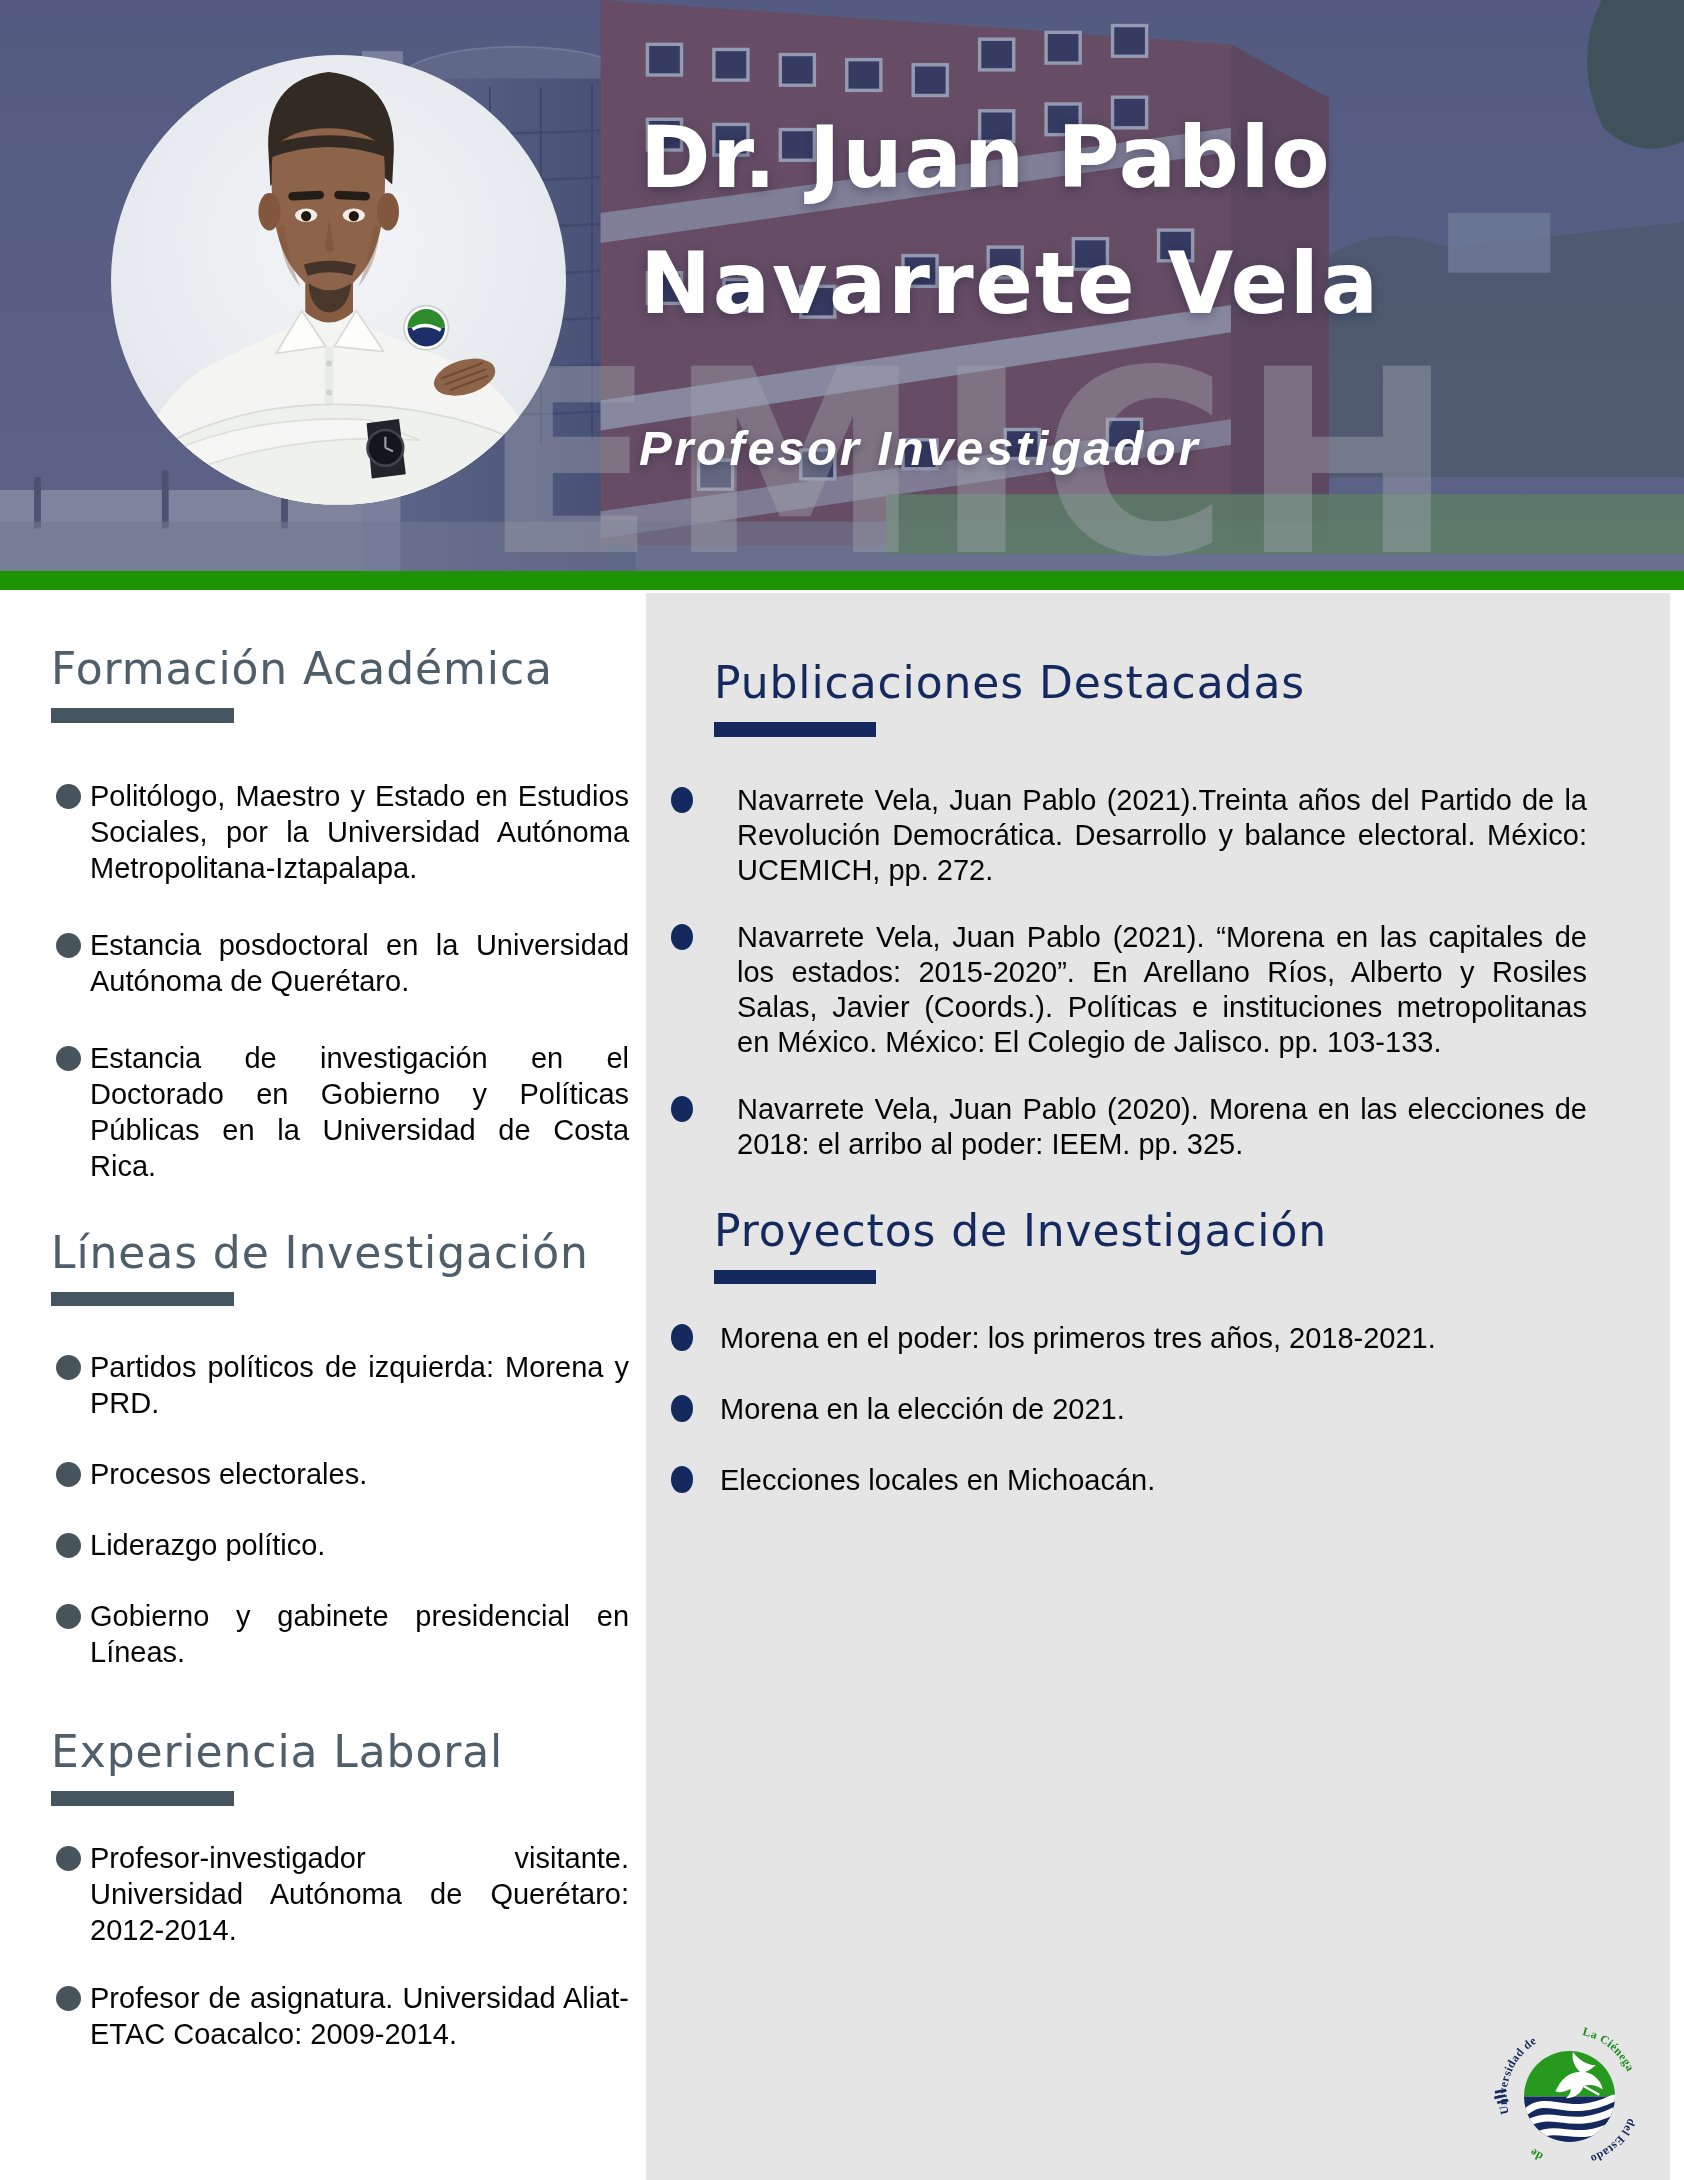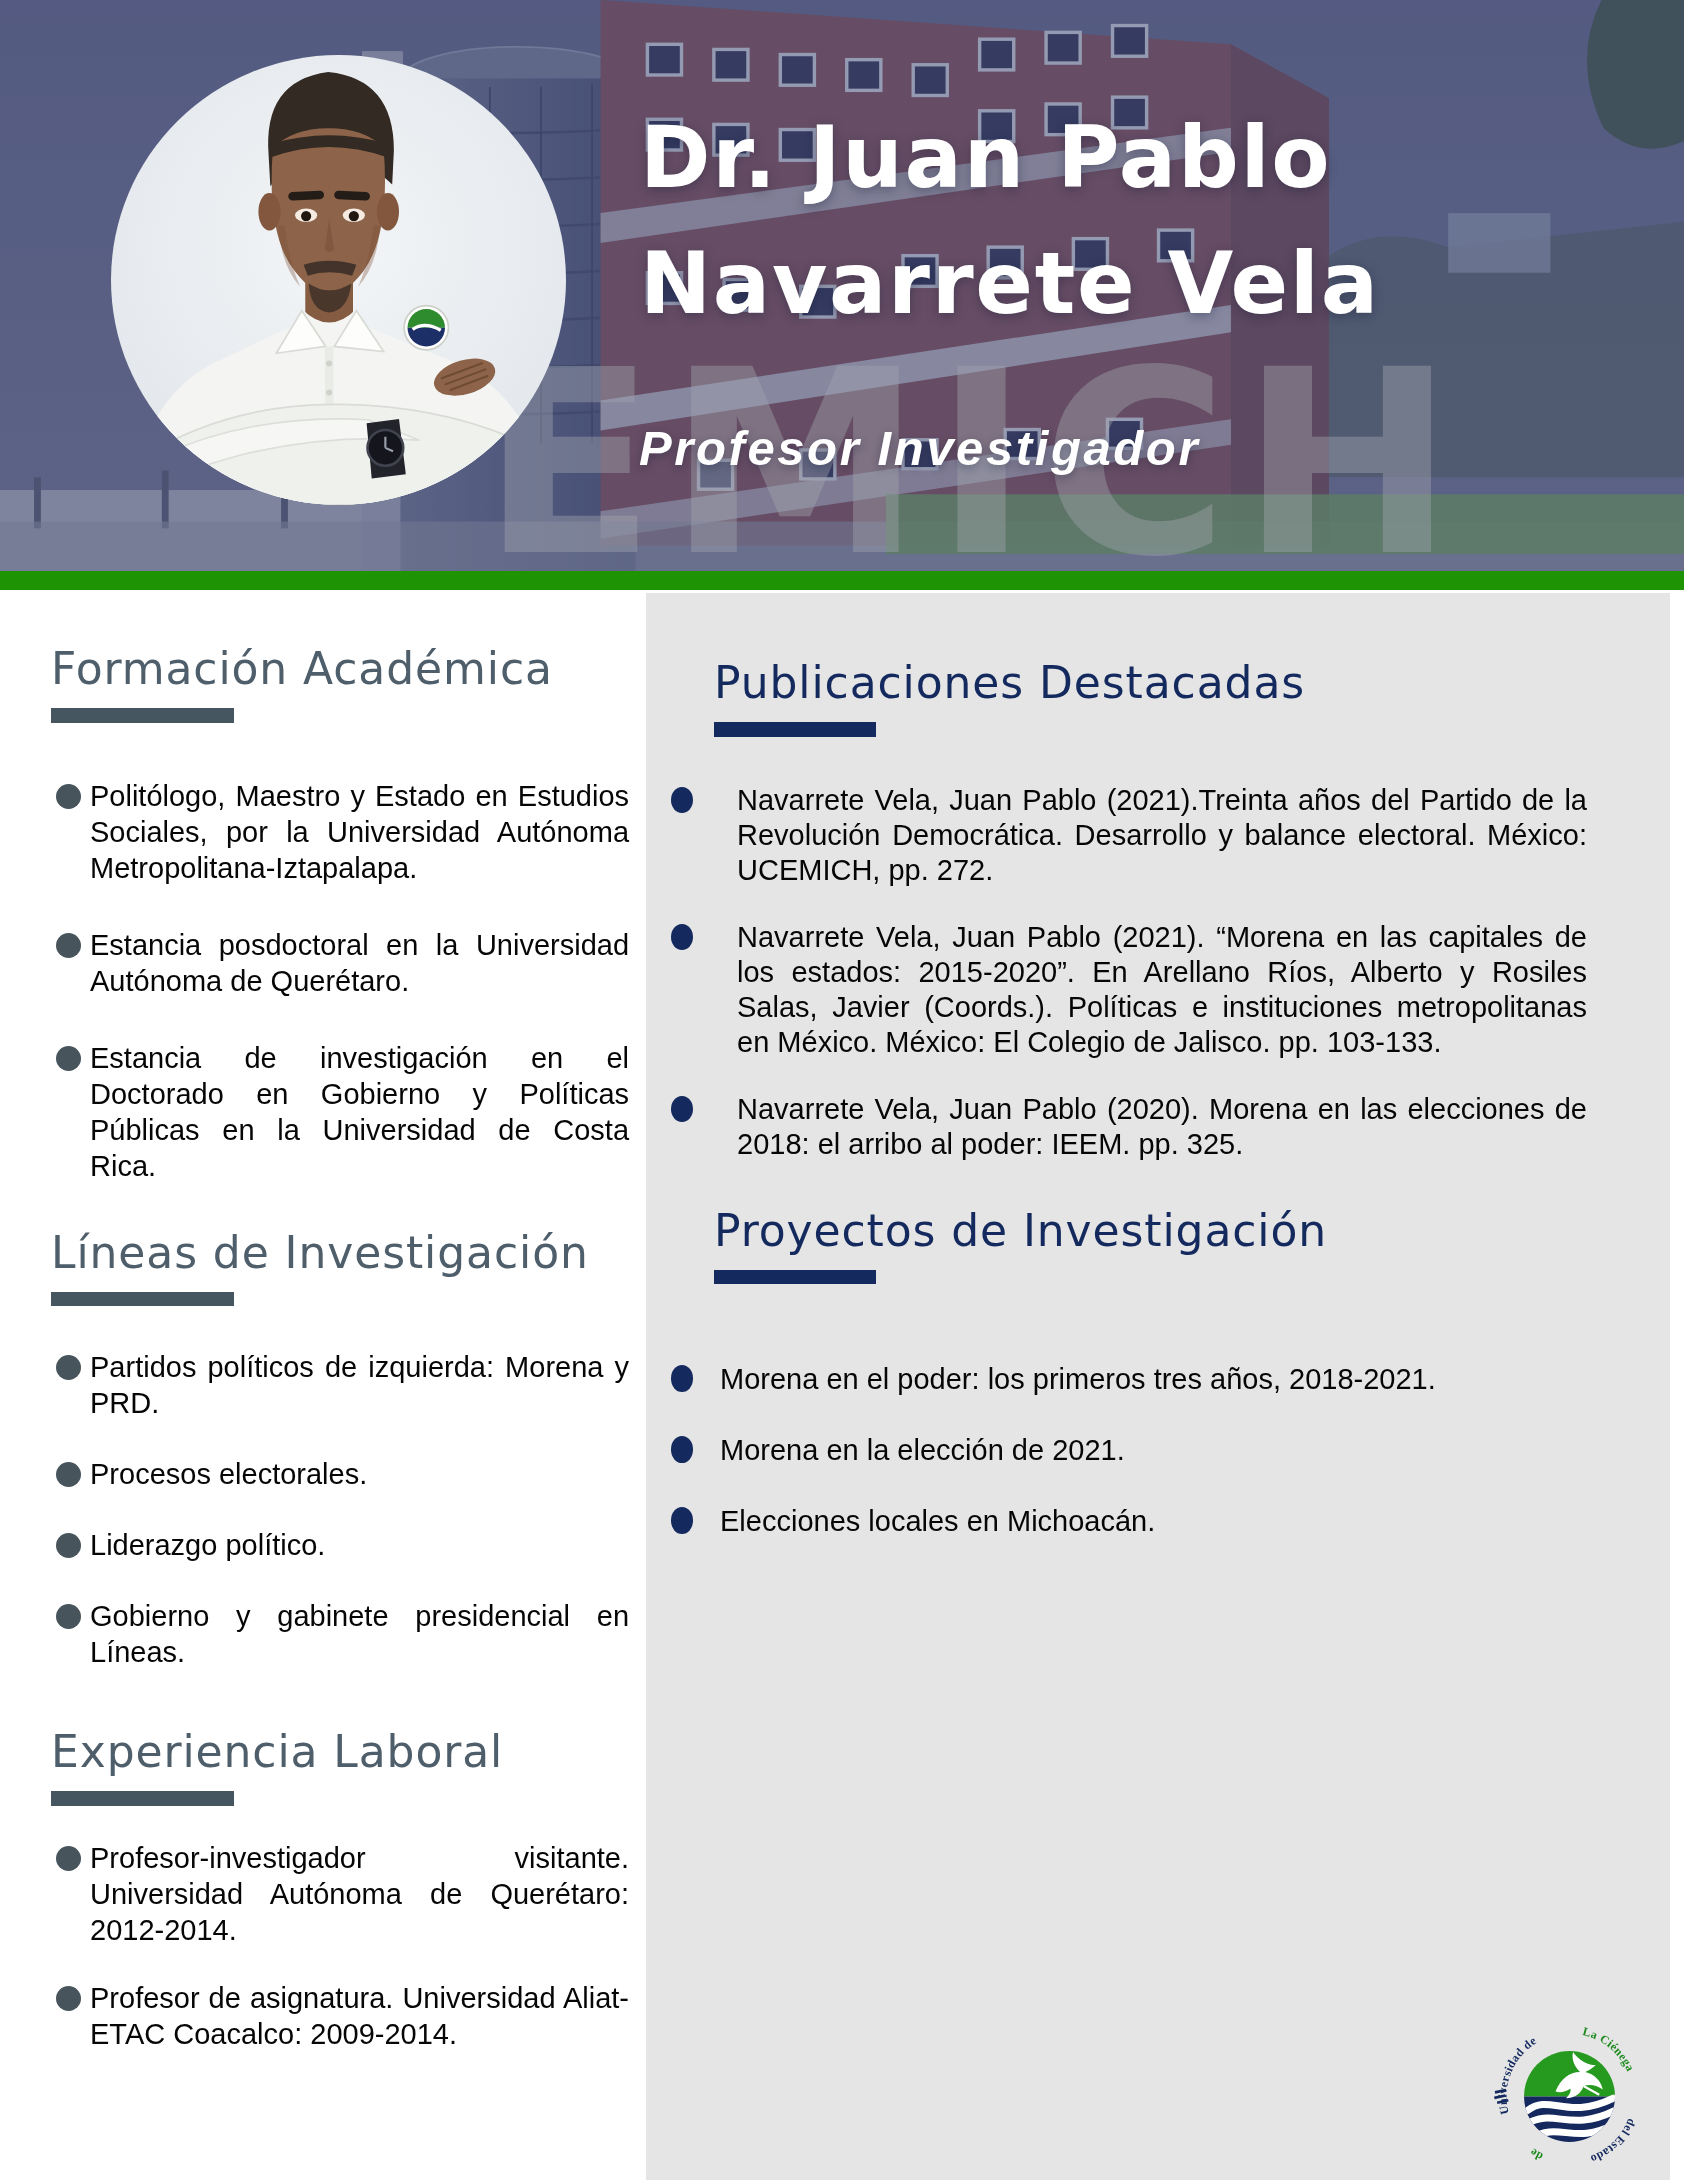--- a/index.html
+++ b/index.html
@@ -54,21 +54,21 @@
   .sec-lineas { margin-top:22px; }
   .sec-lineas ul.blist { margin-top:43px; }
   .sec-lineas li { margin-bottom:35px; }
   .sec-exp { margin-top:54px; }
   .sec-exp ul.blist { margin-top:34px; }
   .sec-exp li { margin-bottom:32px; }
 
   .sec-pubs ul.blist { margin-top:46px; }
   .sec-pubs li { margin-bottom:32px; }
   .sec-proyectos { margin-top:41px; }
-  .sec-proyectos ul.blist { margin-top:77px; }
+  .sec-proyectos ul.blist { margin-top:36px; }
   .sec-proyectos li { margin-bottom:35px; }
 
   .seal { position:absolute; right:12.8px; bottom:0px; width:175px; height:175px; }
   .seal text { font-family:"Liberation Serif", serif; font-weight:bold; font-size:13.6px; letter-spacing:.4px; }
   .ring-navy  { fill:#142a5e; }
   .ring-green { fill:#1e8c1e; }
 </style>
 </head>
 <body>
 

